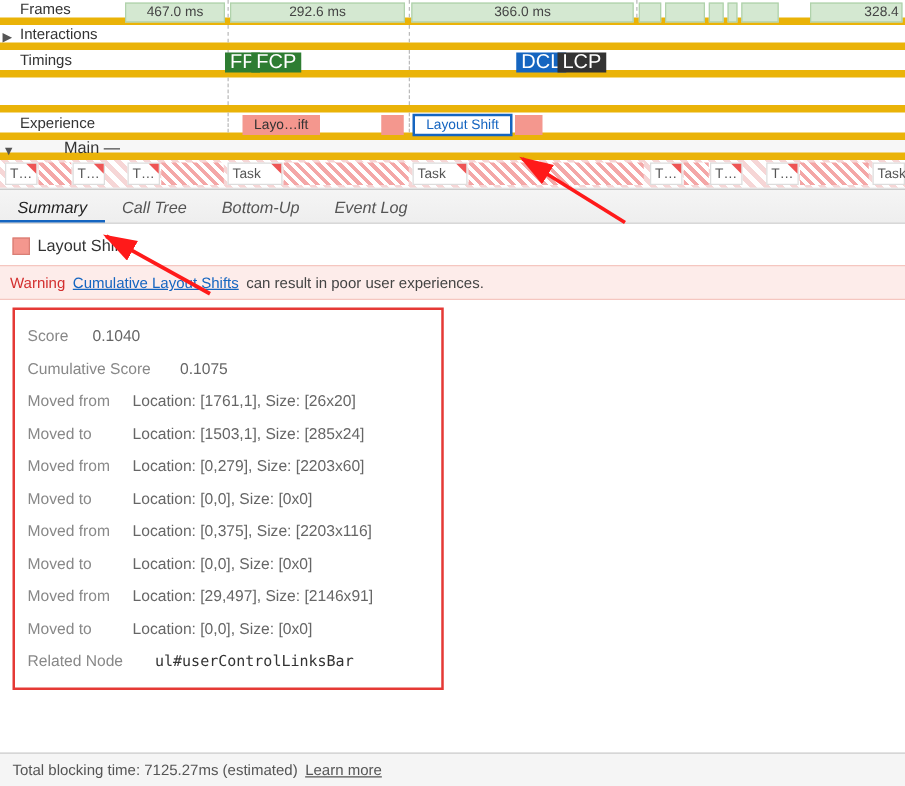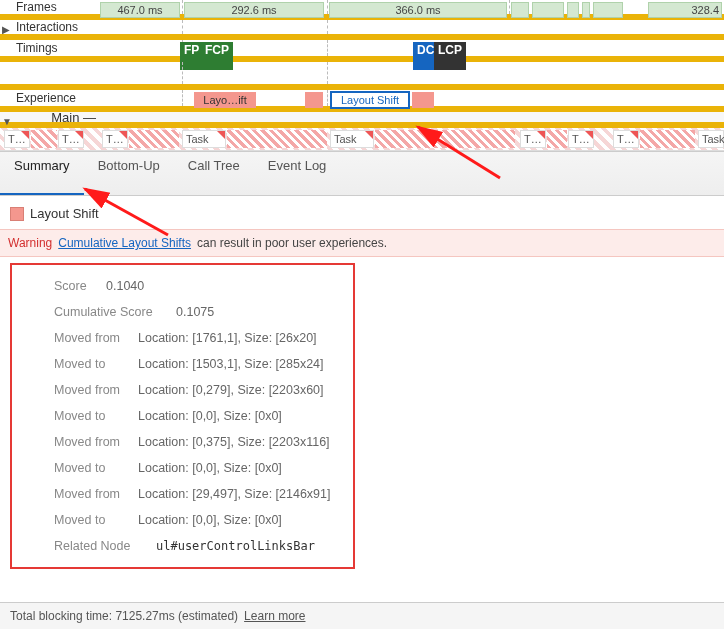--- a/index.html
+++ b/index.html
@@ -77,26 +77,26 @@
     background: #f0eeff;
     font-size: 11px;
     line-height: 12px;
     padding: 0 3px;
     color: #555;
   }
 
   .timing-badge {
     position: absolute;
     top: 2px;
-    height: 28px;
+    height: 16px;
     line-height: 16px;
     padding: 0 4px;
     color: #fff;
-    font-size: 12px;
-    font-weight: 700;
+    font-size: 16px;
+    font-weight: 400;
   }
   .timing-green { background: #2e7d32; }
   .timing-blue  { background: #1565c0; }
   .timing-dark  { background: #333; }
 
   .exp-block {
     position: absolute;
     top: 2px;
     height: 16px;
     background: #f4978e;
@@ -151,25 +151,26 @@
     position:absolute;
     top:2px;
     height:18px;
     background: repeating-linear-gradient(45deg,#f4a7a7,#f4a7a7 3px,#fff 3px,#fff 6px);
   }
 
   
   .tabs {
     display: flex;
     align-items: stretch;
-    height: 45px;
+    height: 28px;
     background: linear-gradient(#f5f5f5,#eee);
     border-top: 1px solid #ccc;
     border-bottom: 1px solid #ccc;
     font-size: 13px;
+    font-style: italic;
   }
   .tab {
     padding: 0 14px;
     line-height: 28px;
     color: #555;
     cursor: pointer;
   }
   .tab.active {
     border-bottom: 2px solid #1565c0;
     font-weight: 500;
@@ -212,21 +213,21 @@
     width: 345px;
     padding: 8px 10px;
     font-size: 12.5px;
     color: #666;
   }
   .detail-row {
     display: flex;
     gap: 12px;
     padding: 6px 0;
   }
-  .detail-row .k { min-width: 72px; color:#888;margin-left:32px;}
+  .detail-row .k { min-width: 72px; color:#888;}
   .detail-row .v { color:#666;}
   .detail-row code {
     font-family: Menlo, Consolas, monospace;
     font-size: 12px;
     color: #333;
   }
 
   
   .footer {
     position: absolute;
@@ -280,21 +281,21 @@
   </div>
 
   <div class="track" style="height:22px;">
     <span class="track-label">Timings</span>
     <div class="track-body">
       <div class="guide" style="left:82px;"></div>
       <div class="guide" style="left:227px;"></div>
       <div class="timing-badge timing-green" style="left:80px;">FP</div>
       <div class="timing-badge timing-green" style="left:101px;">FCP</div>
       <div class="timing-badge timing-blue" style="left:313px;">DCL</div>
-      <div class="timing-badge timing-dark" style="left:334px;text-align:center;">LCP</div>
+      <div class="timing-badge timing-dark" style="left:346px;text-align:center;">LCP</div>
     </div>
   </div>
 
   <div class="track" style="height:28px;">
     <span class="track-label"></span>
     <div class="track-body">
       <div class="guide" style="left:82px;"></div>
       <div class="guide" style="left:227px;"></div>
     </div>
   </div>
@@ -330,22 +331,22 @@
     <div class="hatch" style="left:547px;width:20px;"></div>
     <div class="task-block" style="left:568px;width:26px;"><span>T…</span><div class="task-corner"></div></div>
     <div class="task-block" style="left:613px;width:26px;"><span>T…</span><div class="task-corner"></div></div>
     <div class="hatch" style="left:640px;width:55px;"></div>
     <div class="task-block" style="left:698px;width:26px;"><span>Task</span></div>
   </div>
 </div>
 
 <div class="tabs">
   <div class="tab active">Summary</div>
+  <div class="tab">Call Tree</div>
   <div class="tab">Bottom-Up</div>
-  <div class="tab">Call Tree</div>
   <div class="tab">Event Log</div>
 </div>
 
 <div class="summary-panel">
   <div class="swatch-row">
     <div class="swatch"></div>
     <span>Layout Shift</span>
   </div>
 </div>
 

